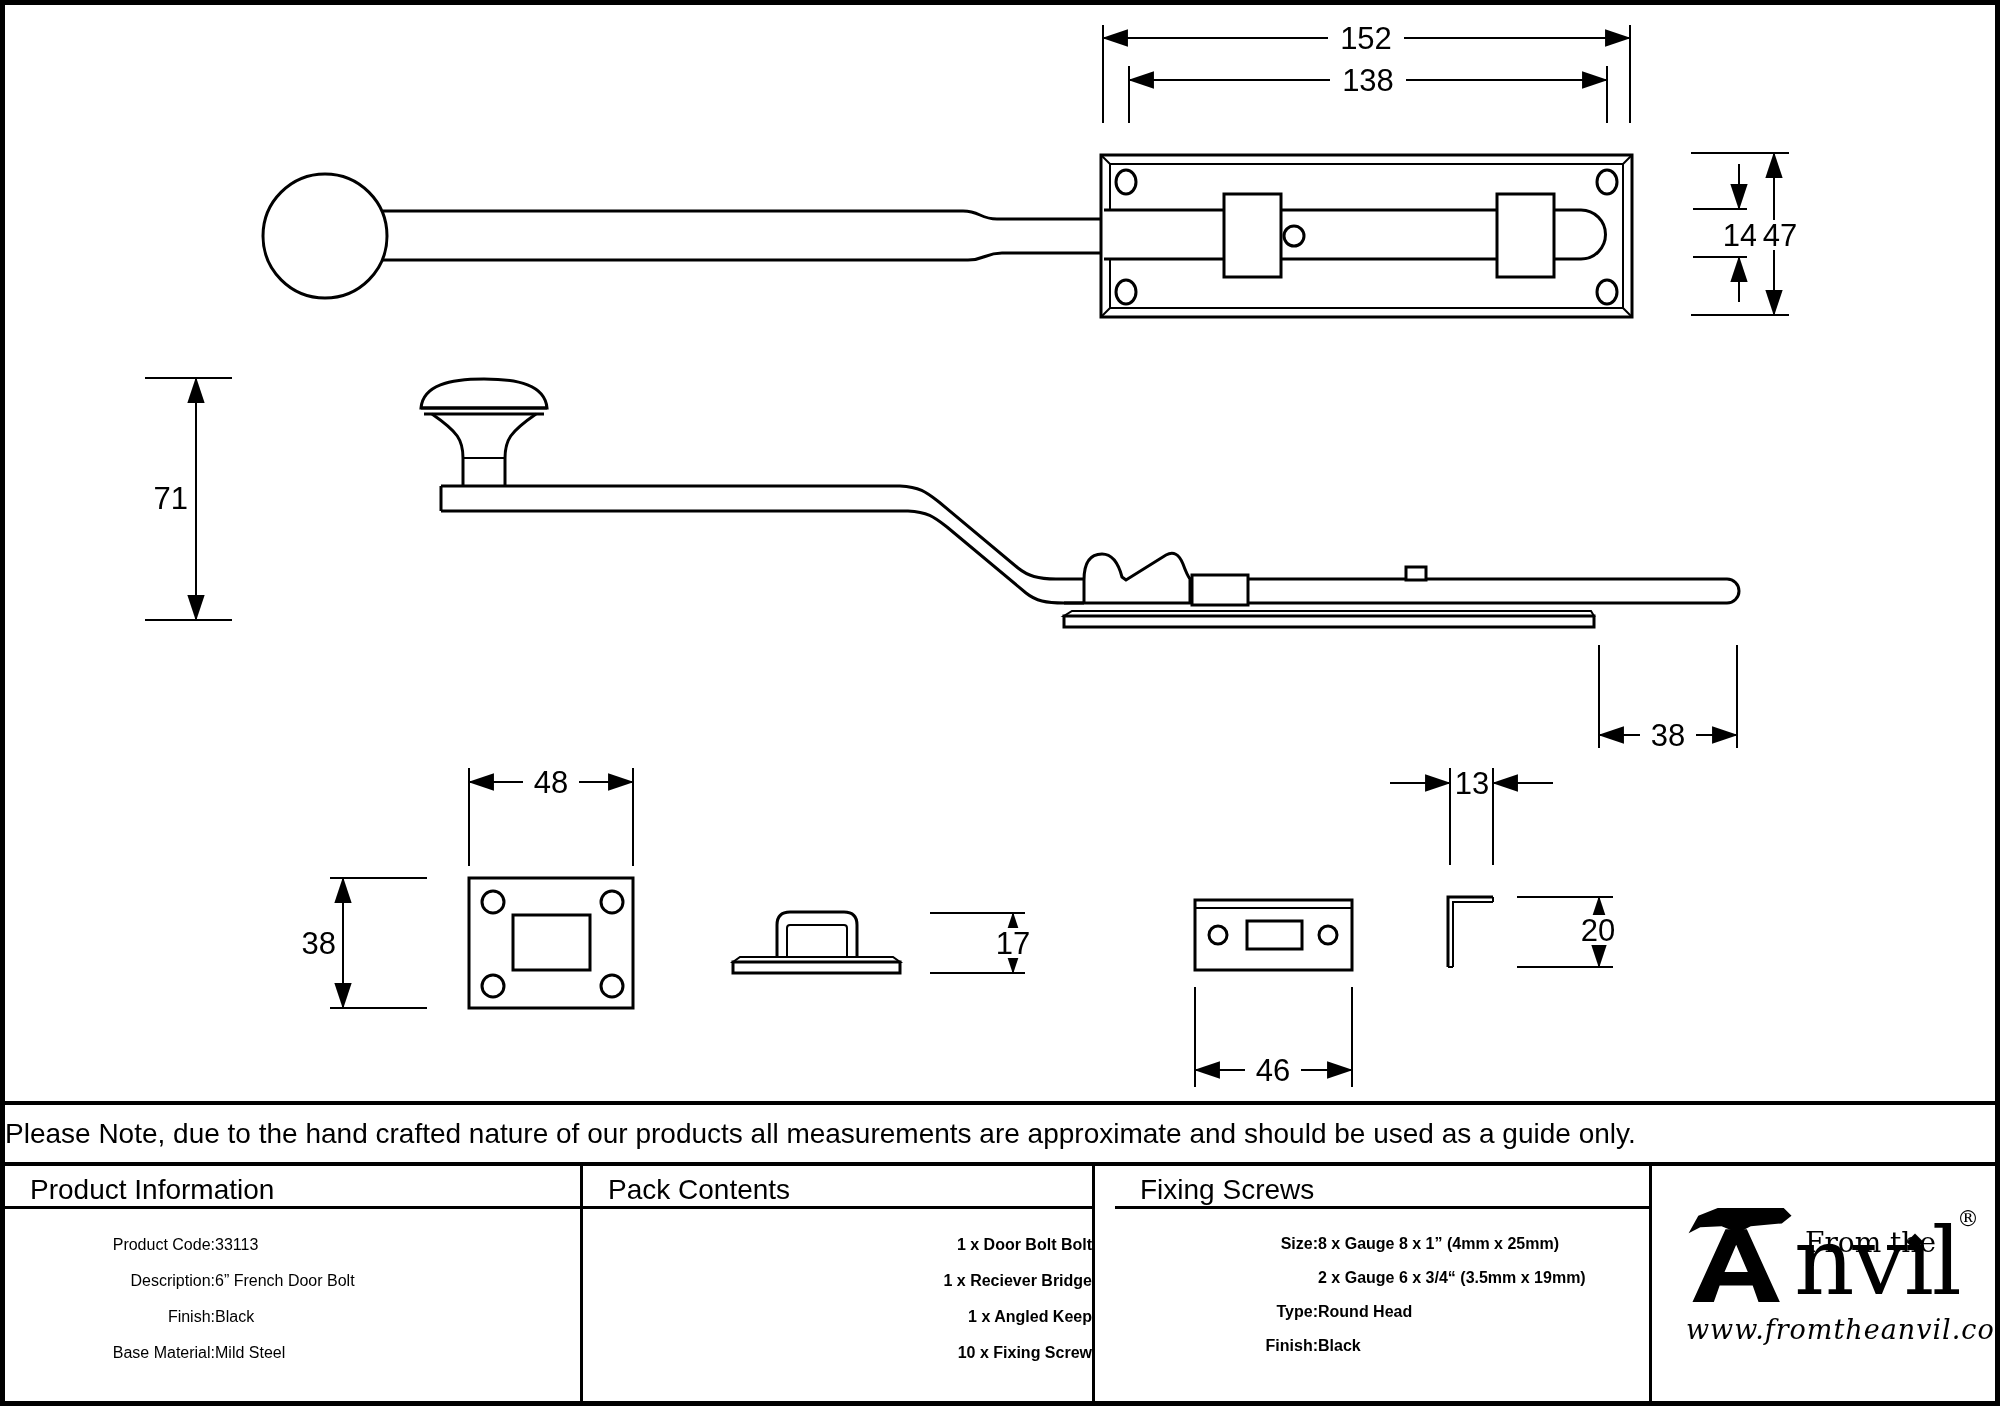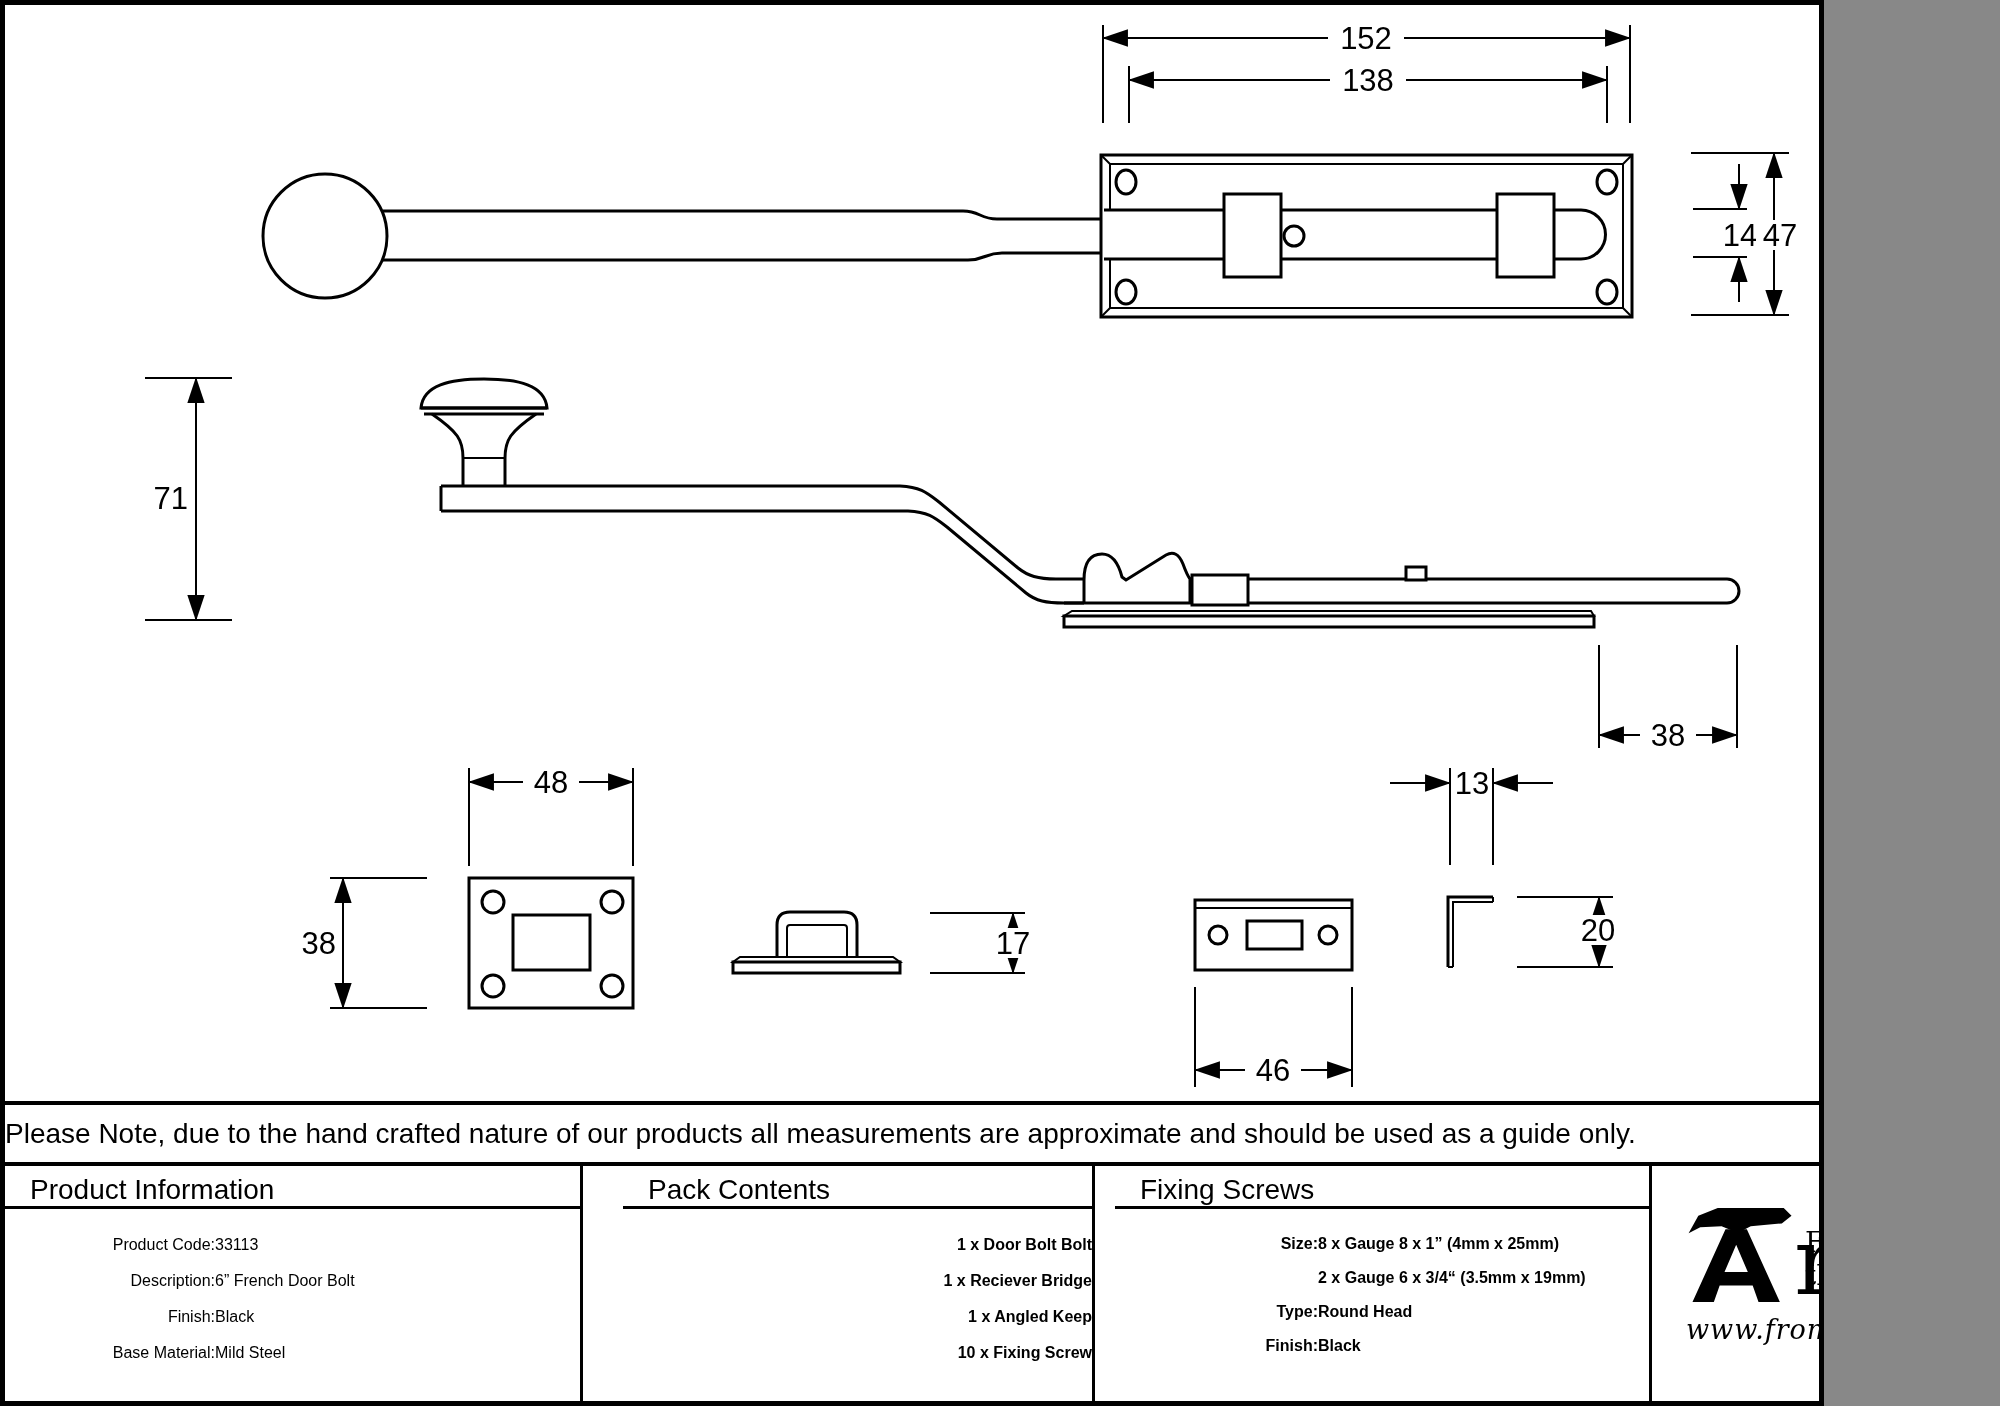--- a/index.html
+++ b/index.html
@@ -1,32 +1,32 @@
 <!DOCTYPE html>
 <html><head>
 <meta charset="utf-8">
 <style>
   html,body{margin:0;padding:0;background:#888;}
-  .page{position:relative;width:1824px;height:1406px;background:#ffffff;
+  .page{position:relative;width:2000px;height:1406px;background:#ffffff;
         font-family:"Liberation Sans",sans-serif;color:#000;overflow:hidden;}
   .outer-border{position:absolute;inset:0;border:5px solid #000;pointer-events:none;z-index:5;}
   svg text{font-family:"Liberation Sans",sans-serif;}
   .s3{stroke:#000;stroke-width:3;fill:none;}
   .s2{stroke:#000;stroke-width:2;fill:none;}
   .fw{fill:#fff;}
   .dim{stroke:#000;stroke-width:2;fill:none;}
   .dimtext{font-size:31px;fill:#000;}
   .lblbg{fill:#fff;}
 
   .note{position:absolute;left:5px;right:5px;top:1101px;height:61px;border-top:4px solid #000;
         display:flex;align-items:center;font-size:28px;box-sizing:border-box;}
   .info-table{position:absolute;left:5px;right:5px;top:1162px;bottom:5px;border-top:4px solid #000;
         display:flex;box-sizing:border-box;}
   .col{border-right:3px solid #000;box-sizing:border-box;position:relative;}
-  .col-1{width:578px;} .col-2{width:512px;padding-left:40px;} .col-3{width:557px;padding-left:20px;} .col-4{flex:1;border-right:none;}
+  .col-1{width:578px;} .col-2{width:512px;} .col-3{width:557px;padding-left:20px;} .col-4{flex:1;border-right:none;}
   .hdr{height:43px;border-bottom:3px solid #000;box-sizing:border-box;
        padding:8px 0 0 25px;font-size:28px;}
   .cellbody{padding:18px 0 0 25px;font-size:16px;text-align:right;}
   .kv{display:flex;line-height:36px;}
   .kv .k{width:185px;flex:none;}
   .col-3 .kv .k{width:178px;}
   .col-3 .kv{line-height:34px;font-weight:bold;}
   .plist div{line-height:36px;font-weight:bold;}
 
   

